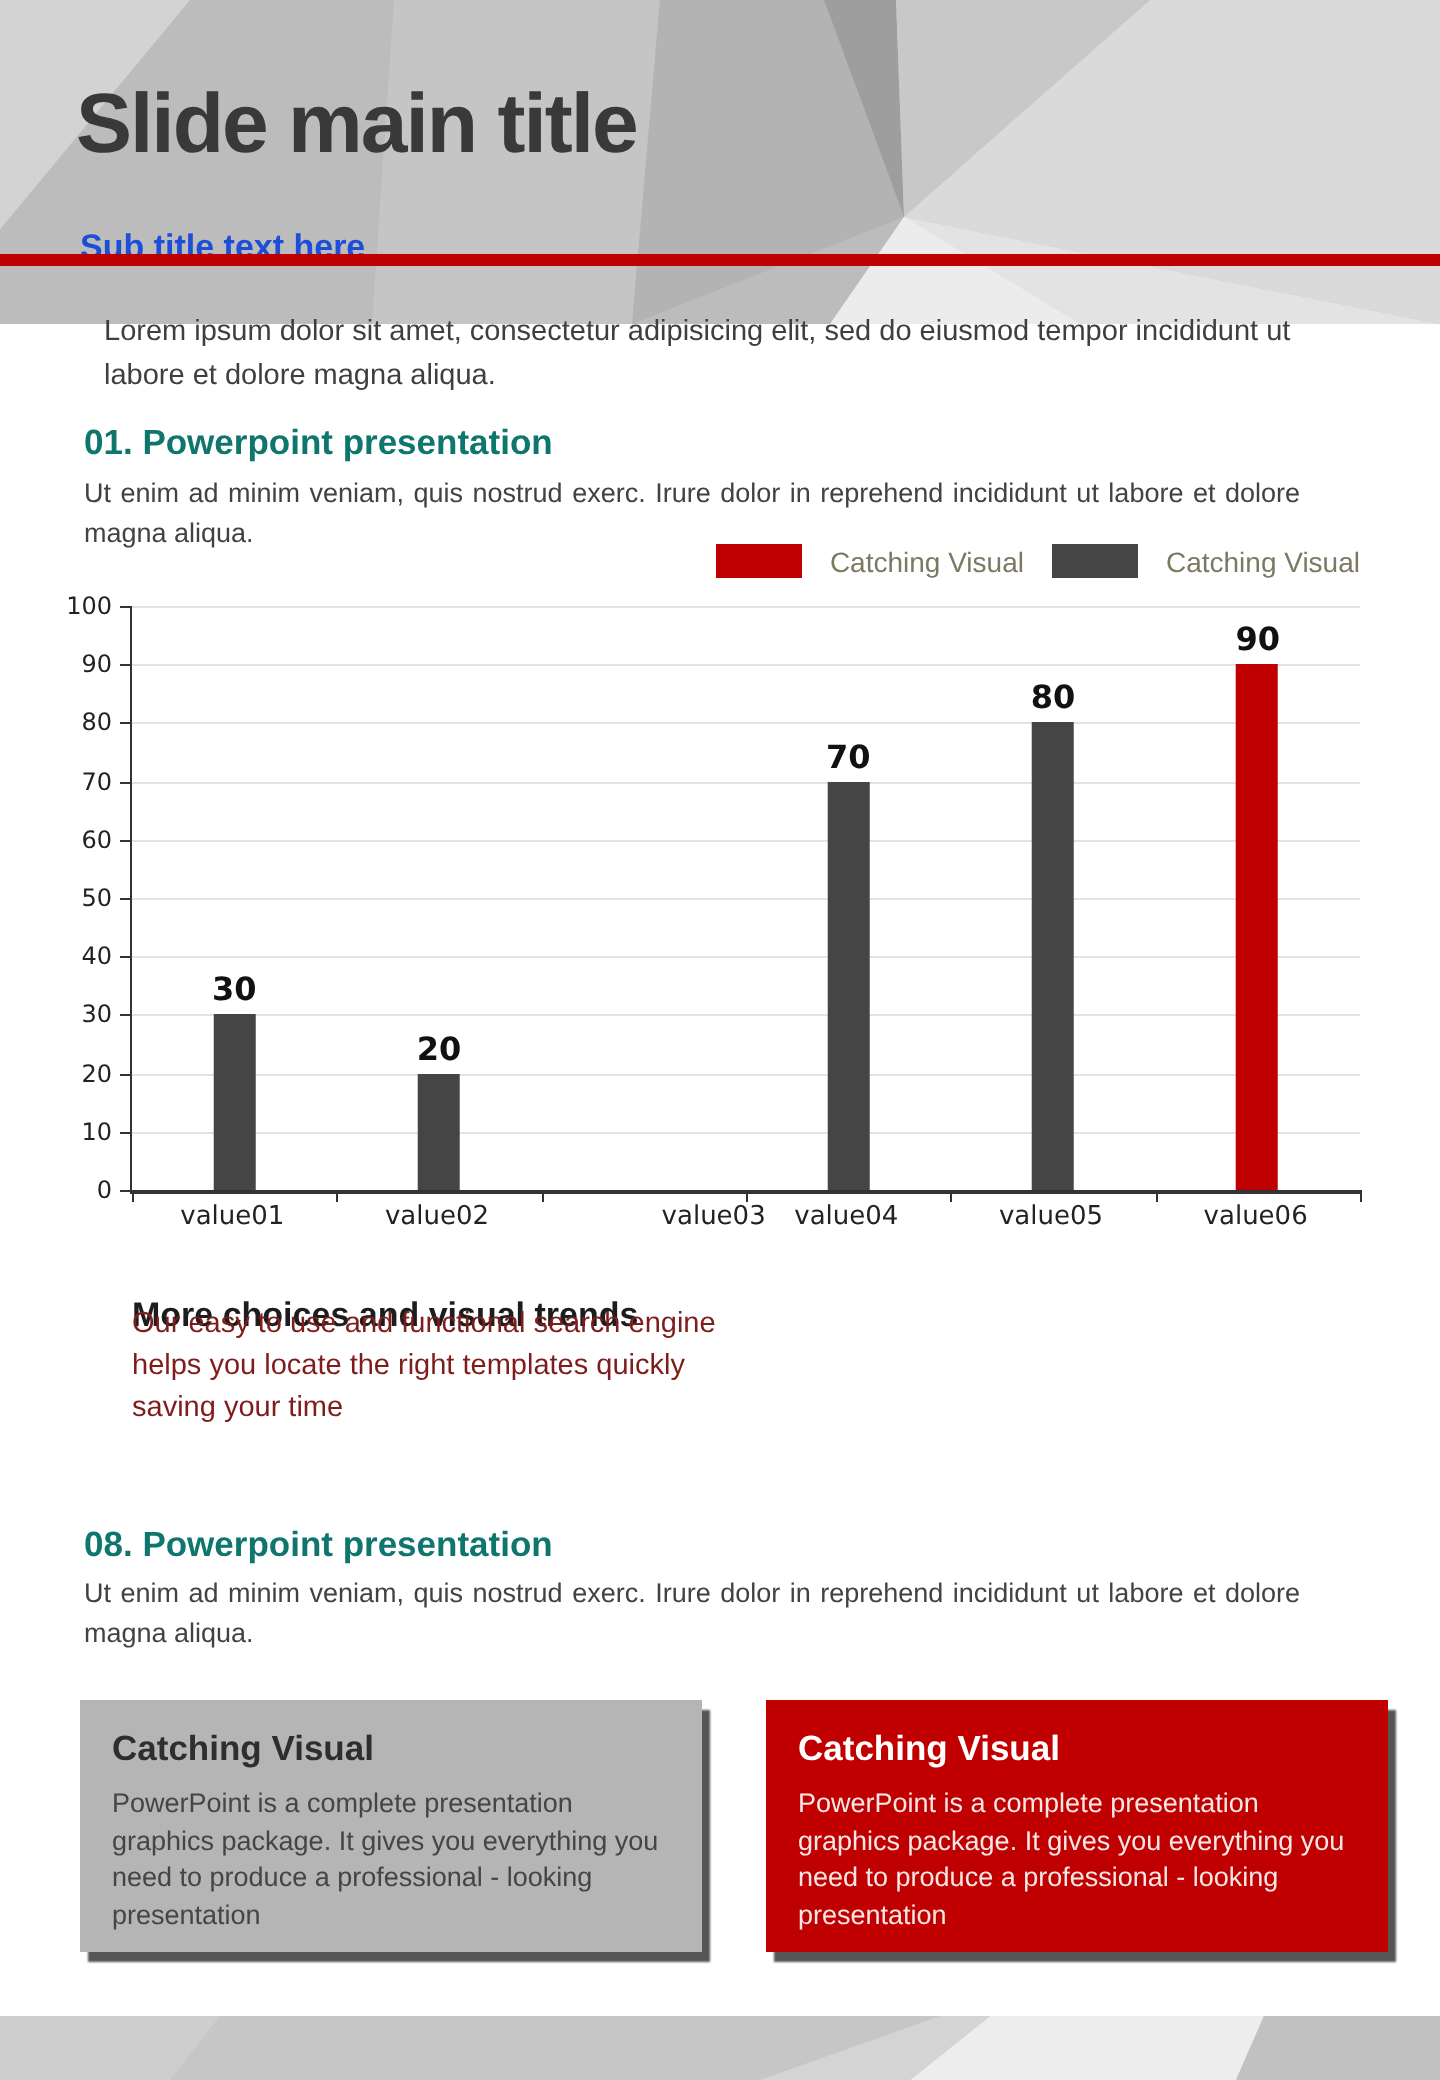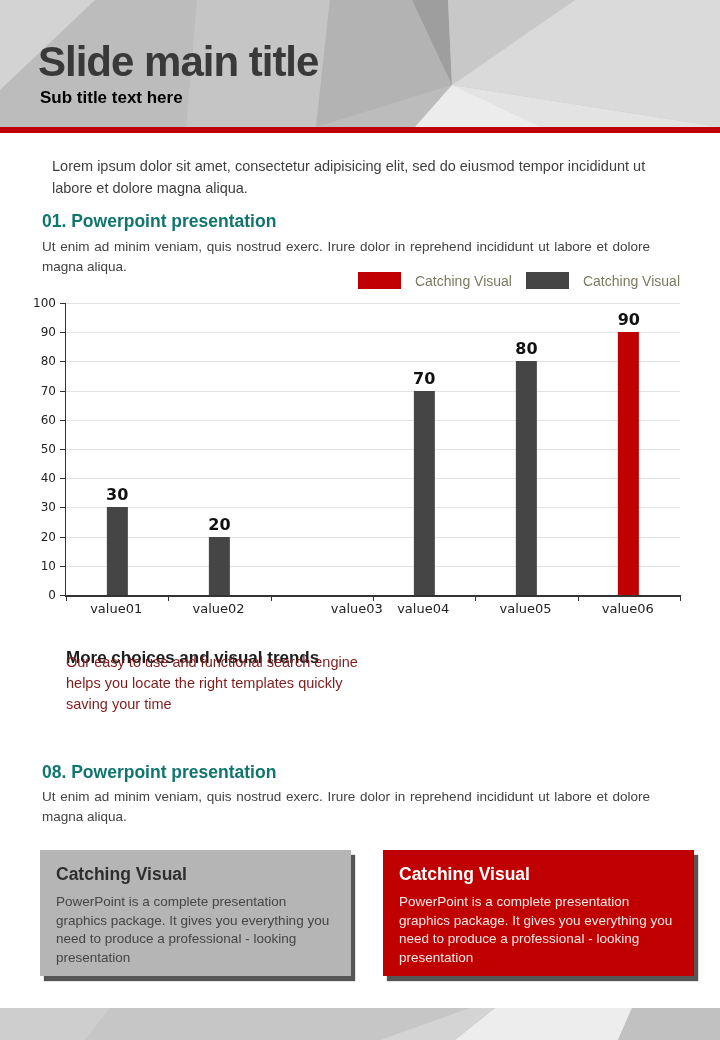--- a/index.html
+++ b/index.html
@@ -1,29 +1,29 @@
 <!DOCTYPE html>
 <html><head>
 <meta charset="utf-8">
 <style>
   html,body{margin:0;padding:0;background:#fff;}
   .page{
     position:relative;width:720px;height:1040px;background:#ffffff;overflow:hidden;
     font-family:"Liberation Sans",sans-serif;color:#3d3d3d;
   }
   
-  .header{position:absolute;top:0;left:0;width:720px;height:127px;}
+  .header{position:absolute;top:0;left:0;width:720px;height:162px;}
   .header svg{position:absolute;top:0;left:0;width:100%;height:100%;}
   .main-title{
     position:absolute;left:38px;top:38px;margin:0;
     font-size:42px;font-weight:bold;letter-spacing:-1px;color:#393939;
   }
   .subtitle{
-    position:absolute;left:40px;top:88px;margin:0;
-    font-size:17px;font-weight:bold;color:#000000;
+    position:absolute;left:40px;top:114px;margin:0;
+    font-size:17px;font-weight:bold;color:#1d4ed8;
   }
   .red-rule{position:absolute;top:127px;left:0;width:720px;height:6px;}
   
   .intro{
     position:absolute;left:42px;top:145px;width:628px;margin:10px;
     font-size:14.5px;line-height:1.55;color:#3f3f3f;
   }
   .sec-title{position:absolute;margin:0;font-size:17.5px;font-weight:bold;color:#0f766e;}
   .sec-body{
     position:absolute;margin:0;width:608px;font-size:13.5px;line-height:1.5;

